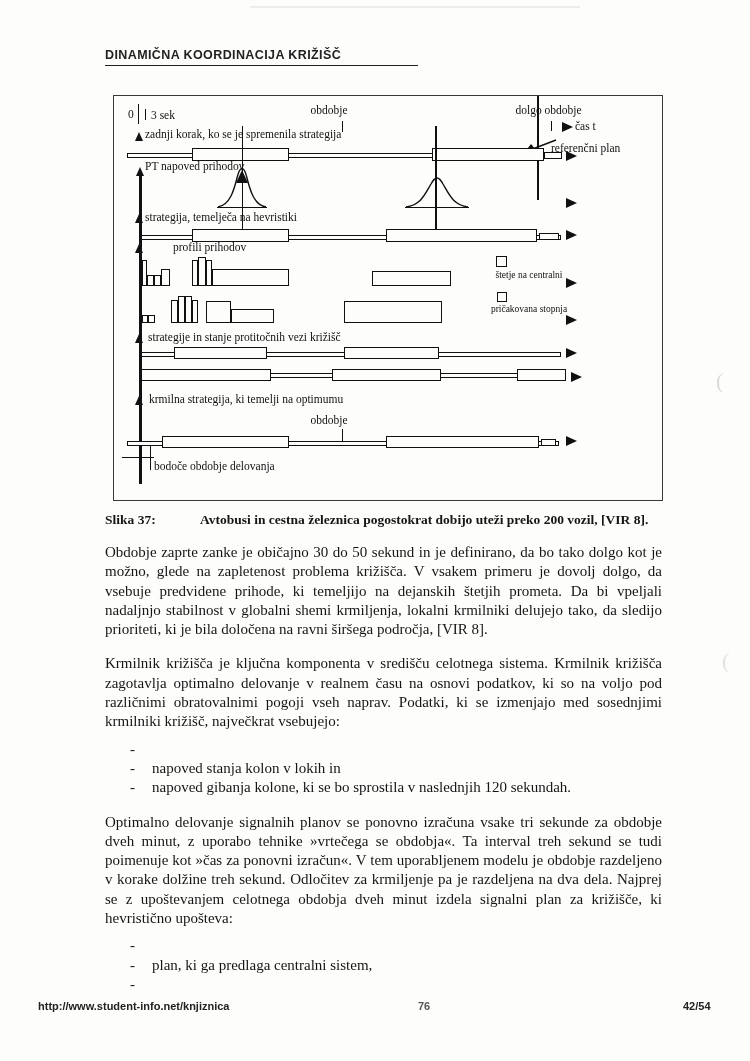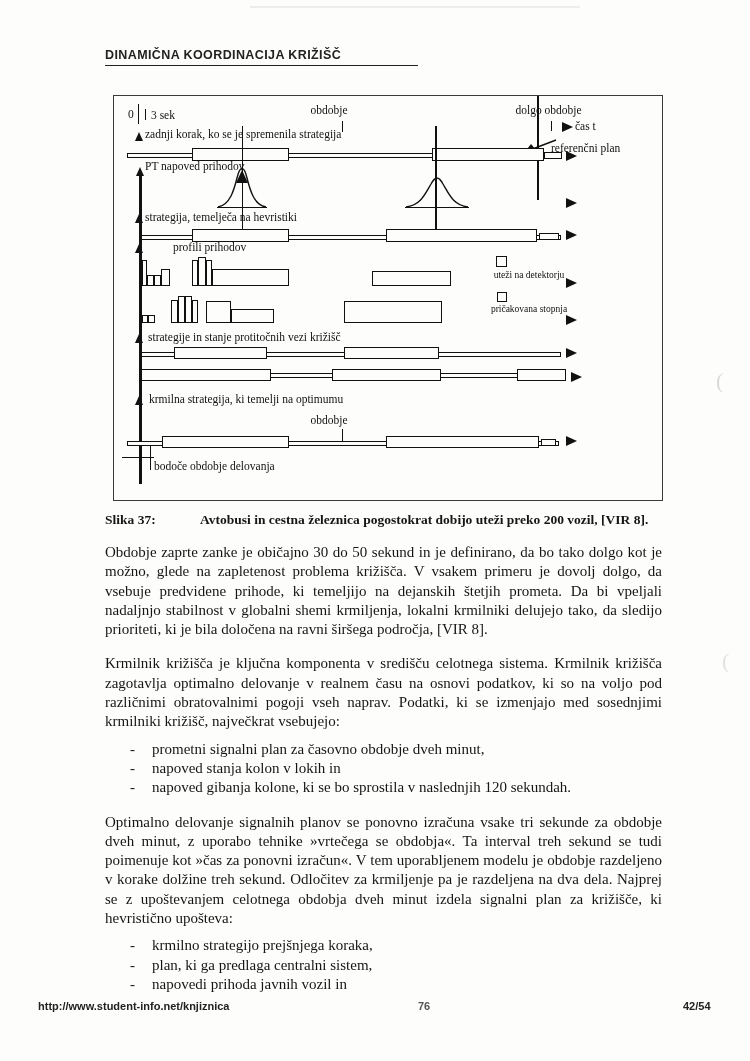--- a/index.html
+++ b/index.html
@@ -118,21 +118,21 @@
     <div class="hbar" style="left:28px;top:164px;width:5px;height:26px;"></div>
     <div class="hbar" style="left:33px;top:179px;width:7px;height:11px;"></div>
     <div class="hbar" style="left:40px;top:179px;width:7px;height:11px;"></div>
     <div class="hbar" style="left:47px;top:173px;width:9px;height:17px;"></div>
     <div class="hbar" style="left:78px;top:164px;width:6px;height:26px;"></div>
     <div class="hbar" style="left:84px;top:161px;width:8px;height:29px;"></div>
     <div class="hbar" style="left:92px;top:164px;width:6px;height:26px;"></div>
     <div class="hbar" style="left:98px;top:173px;width:77px;height:17px;"></div>
     <div class="hbar" style="left:258px;top:175px;width:79px;height:15px;"></div>
     <div class="sq" style="left:382px;top:160px;"></div>
-    <div class="flabel small" style="left:355px;top:174px;width:120px;">uteži na detektorju</div>
+    <div class="flabel small" style="left:355px;top:174px;width:120px;">štetje na centralni</div>
     <div class="tri-right" style="left:452px;top:182px;"></div>
 
     <div class="hbar" style="left:28px;top:219px;width:6px;height:8px;"></div>
     <div class="hbar" style="left:34px;top:219px;width:7px;height:8px;"></div>
     <div class="hbar" style="left:57px;top:204px;width:7px;height:23px;"></div>
     <div class="hbar" style="left:64px;top:200px;width:7px;height:27px;"></div>
     <div class="hbar" style="left:71px;top:200px;width:7px;height:27px;"></div>
     <div class="hbar" style="left:78px;top:204px;width:6px;height:23px;"></div>
     <div class="hbar" style="left:92px;top:205px;width:25px;height:22px;"></div>
     <div class="hbar" style="left:117px;top:213px;width:43px;height:14px;"></div>
@@ -173,47 +173,44 @@
       <span class="cap-label">Slika 37:</span>
       <span>Avtobusi in cestna železnica pogostokrat dobijo uteži preko 200 vozil, [VIR 8].</span>
     </div>
 
     <p>Obdobje zaprte zanke je običajno 30 do 50 sekund in je definirano, da bo tako dolgo kot je možno, glede na zapletenost problema križišča. V vsakem primeru je dovolj dolgo, da vsebuje predvidene prihode, ki temeljijo na dejanskih štetjih prometa. Da bi vpeljali nadaljnjo stabilnost v globalni shemi krmiljenja, lokalni krmilniki delujejo tako, da sledijo prioriteti, ki je bila določena na ravni širšega področja, [VIR 8].</p>
     <p>Krmilnik križišča je ključna komponenta v središču celotnega sistema. Krmilnik križišča zagotavlja optimalno delovanje v realnem času na osnovi podatkov, ki so na voljo pod različnimi obratovalnimi pogoji vseh naprav. Podatki, ki se izmenjajo med sosednjimi krmilniki križišč, največkrat vsebujejo:</p>
 
     <ul class="blist">
       <li>
         <span class="dash">-</span>
-        <span>prometni signalni plan za časovno obdobje dveh minut,</span>
         </li>
       <li>
         <span class="dash">-</span>
         <span>napoved stanja kolon v lokih in</span>
         </li>
       <li>
         <span class="dash">-</span>
         <span>napoved gibanja kolone, ki se bo sprostila v naslednjih 120 sekundah.</span>
         </li>
     </ul>
 
 
     <p>Optimalno delovanje signalnih planov se ponovno izračuna vsake tri sekunde za obdobje dveh minut, z uporabo tehnike »vrtečega se obdobja«. Ta interval treh sekund se tudi poimenuje kot »čas za ponovni izračun«. V tem uporabljenem modelu je obdobje razdeljeno v korake dolžine treh sekund. Odločitev za krmiljenje pa je razdeljena na dva dela. Najprej se z upoštevanjem celotnega obdobja dveh minut izdela signalni plan za križišče, ki hevristično upošteva:</p>
 
     <ul class="blist">
       <li>
         <span class="dash">-</span>
-        <span>krmilno strategijo prejšnjega koraka,</span>
         </li>
       <li>
         <span class="dash">-</span>
         <span>plan, ki ga predlaga centralni sistem,</span>
         </li>
       <li>
         <span class="dash">-</span>
-        <span>napovedi prihoda javnih vozil in</span>
         </li>
     </ul>
   </div>
 
   <div class="artifact" style="left:716px;top:368px;">(</div>
   <div class="artifact" style="left:722px;top:648px;color:#e2e2e2;">(</div>
 
   <div class="foot" id="foot-url">http://www.student-info.net/knjiznica</div>
   <div class="foot" id="foot-num">76</div>
   <div class="foot" id="foot-pg">42/54</div>

